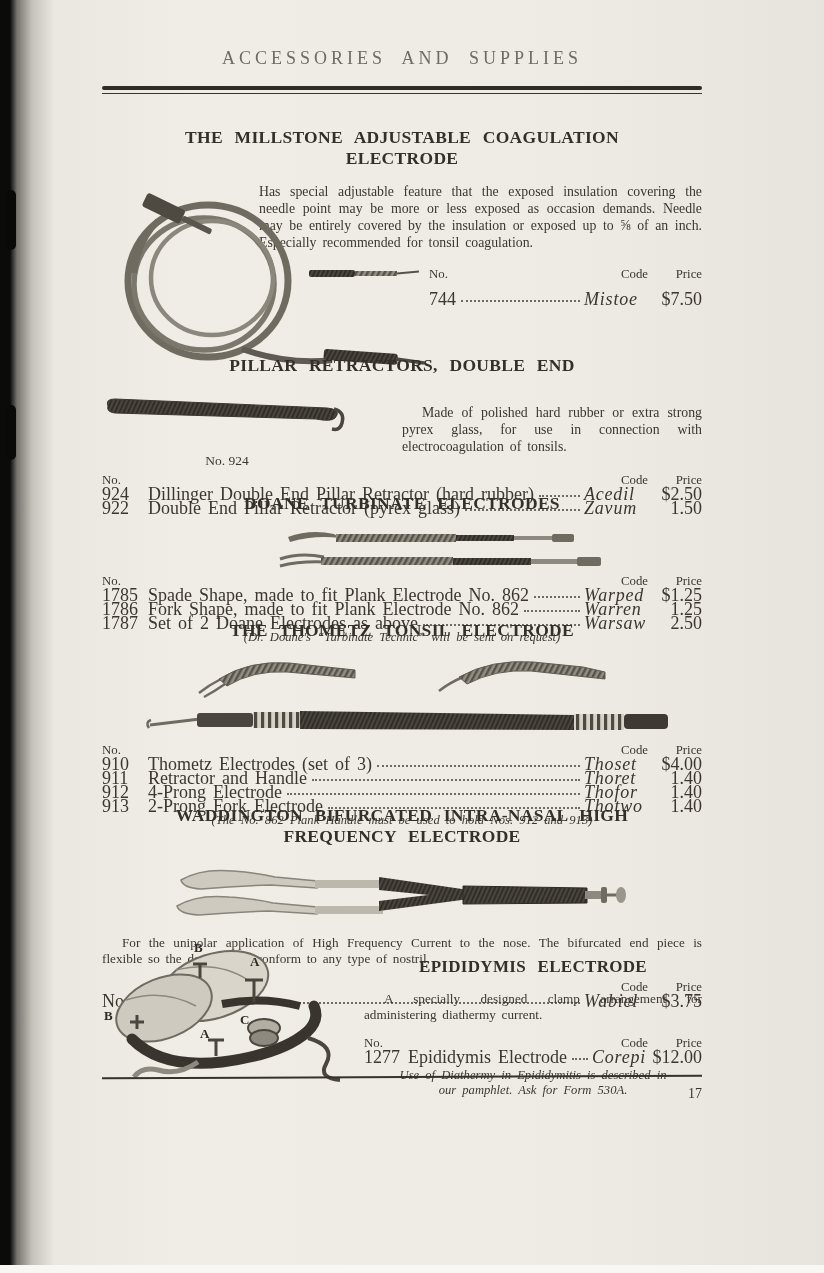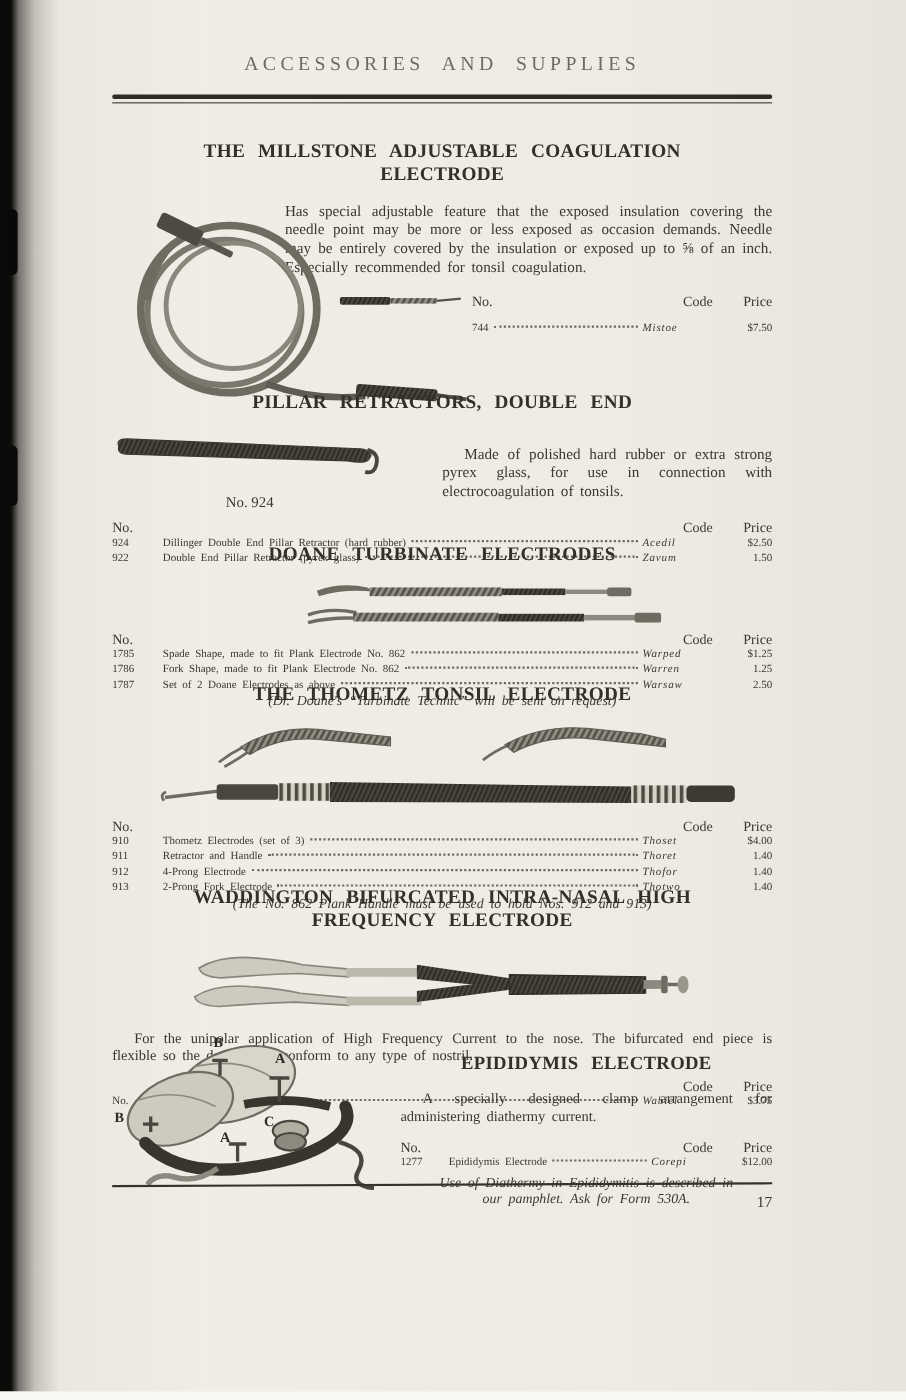--- a/index.html
+++ b/index.html
@@ -23,21 +23,21 @@
 
   .sec-title{text-align:center;font-weight:bold;font-size:17.5px;line-height:21px;word-spacing:7px;letter-spacing:.3px;color:#332f29;}
   .para{font-size:13.8px;line-height:17px;text-align:justify;word-spacing:2.5px;}
   .indent{text-indent:20px;}
 
   
   .thead{display:flex;justify-content:space-between;font-size:12.8px;line-height:14px;}
   .thead-right{display:flex;}
   .code-h{width:62px;text-align:right;}
   .price-h{width:54px;text-align:right;}
-  .crow{display:flex;align-items:baseline;font-size:10px;line-height:14px;}
+  .crow{display:flex;align-items:baseline;font-size:18px;line-height:14px;}
   .crow .no{width:46px;flex:none;}
   .crow .desc{flex:none;white-space:nowrap;word-spacing:2.5px;}
   .crow .leader{flex:1 1 auto;min-width:14px;border-bottom:2px dotted #6f6b60;margin:0 4px 0 5px;transform:translateY(-3px);}
   .crow .code{width:64px;flex:none;font-style:italic;letter-spacing:.8px;}
   .crow .price{width:54px;flex:none;text-align:right;}
   .note{font-style:italic;text-align:center;font-size:12.6px;line-height:15px;word-spacing:3px;}
 
   
   .s1{top:112px;}
   .s1-body{position:relative;margin-top:8px;height:200px;}
@@ -46,21 +46,21 @@
   .s1-table{margin-left:205px;margin-top:8px;width:395px;}
   .s1-hdr{display:flex;align-items:baseline;font-size:12.8px;}
   .s1-hdr .needle{flex:none;margin-right:10px;transform:translateY(2px);}
   .s1-hdr .sp{flex:1;}
   .s1-row{margin-left:122px;margin-top:10px;}
 
   
   .s2{top:340px;}
   .s2-body{display:flex;margin-top:6px;}
   .s2-fig{width:300px;flex:none;}
-  .s2-cap{text-align:center;width:250px;font-size:13.5px;margin-top:10px;}
+  .s2-cap{text-align:center;width:250px;font-size:13.5px;margin-top:15px;}
   .s2-para{width:300px;}
   .s2-table{margin-top:4px;}
 
   
   .s3{top:478px;}
   .s3-figs{margin-top:4px;height:46px;position:relative;}
 
   
   .s4{top:605px;}
   .s4-tips{display:flex;justify-content:center;gap:70px;margin-top:4px;}

